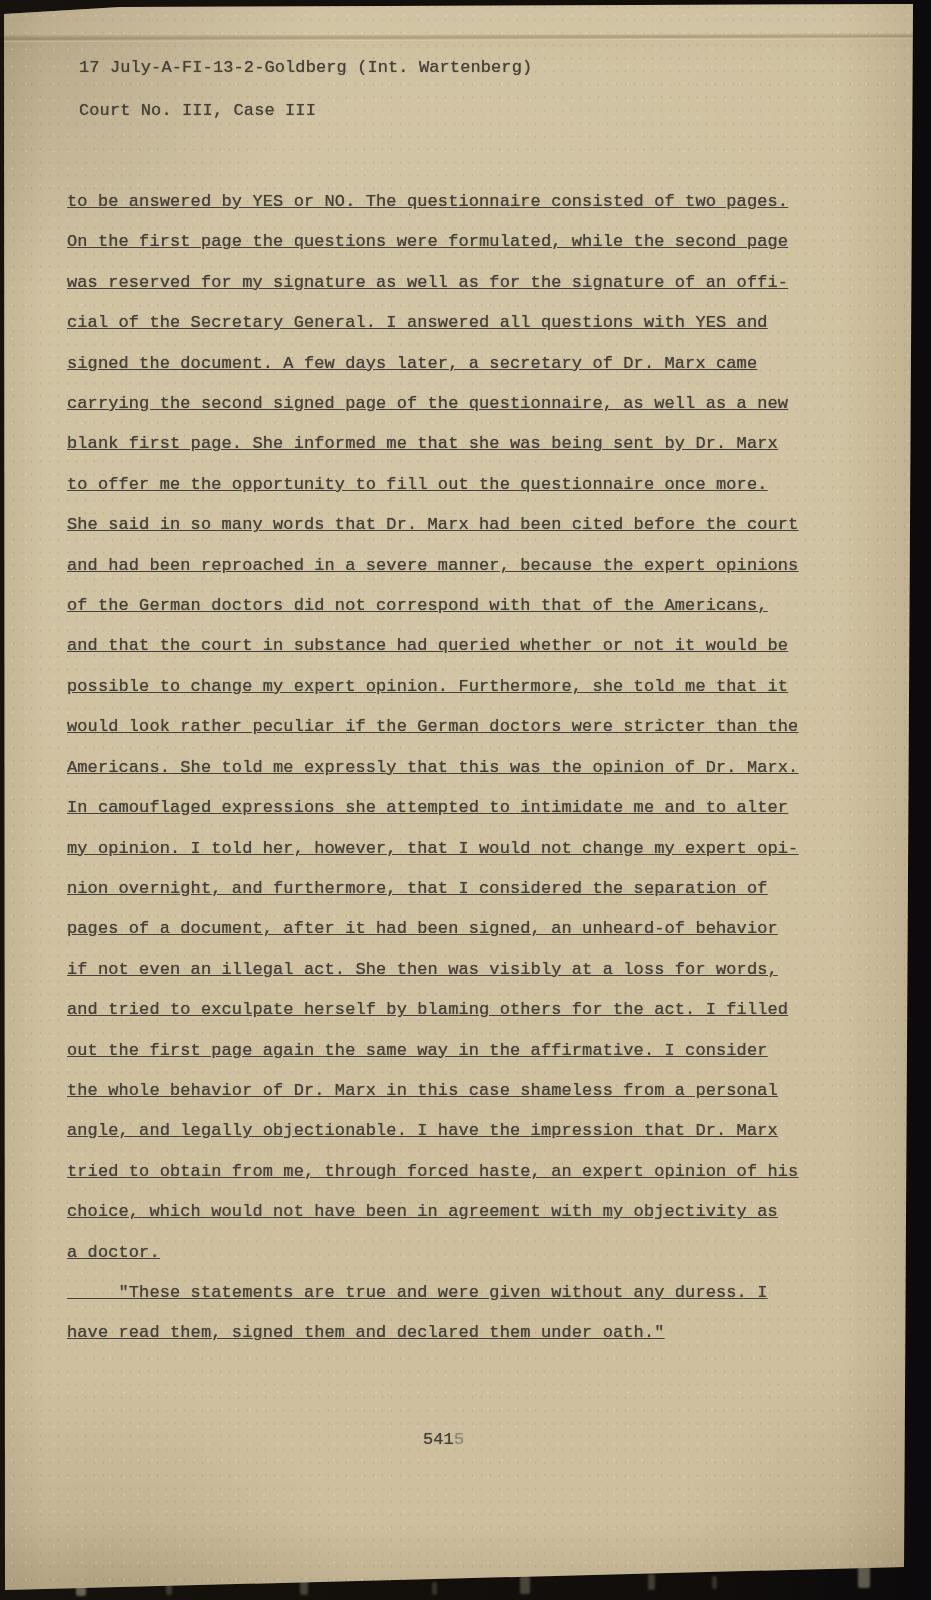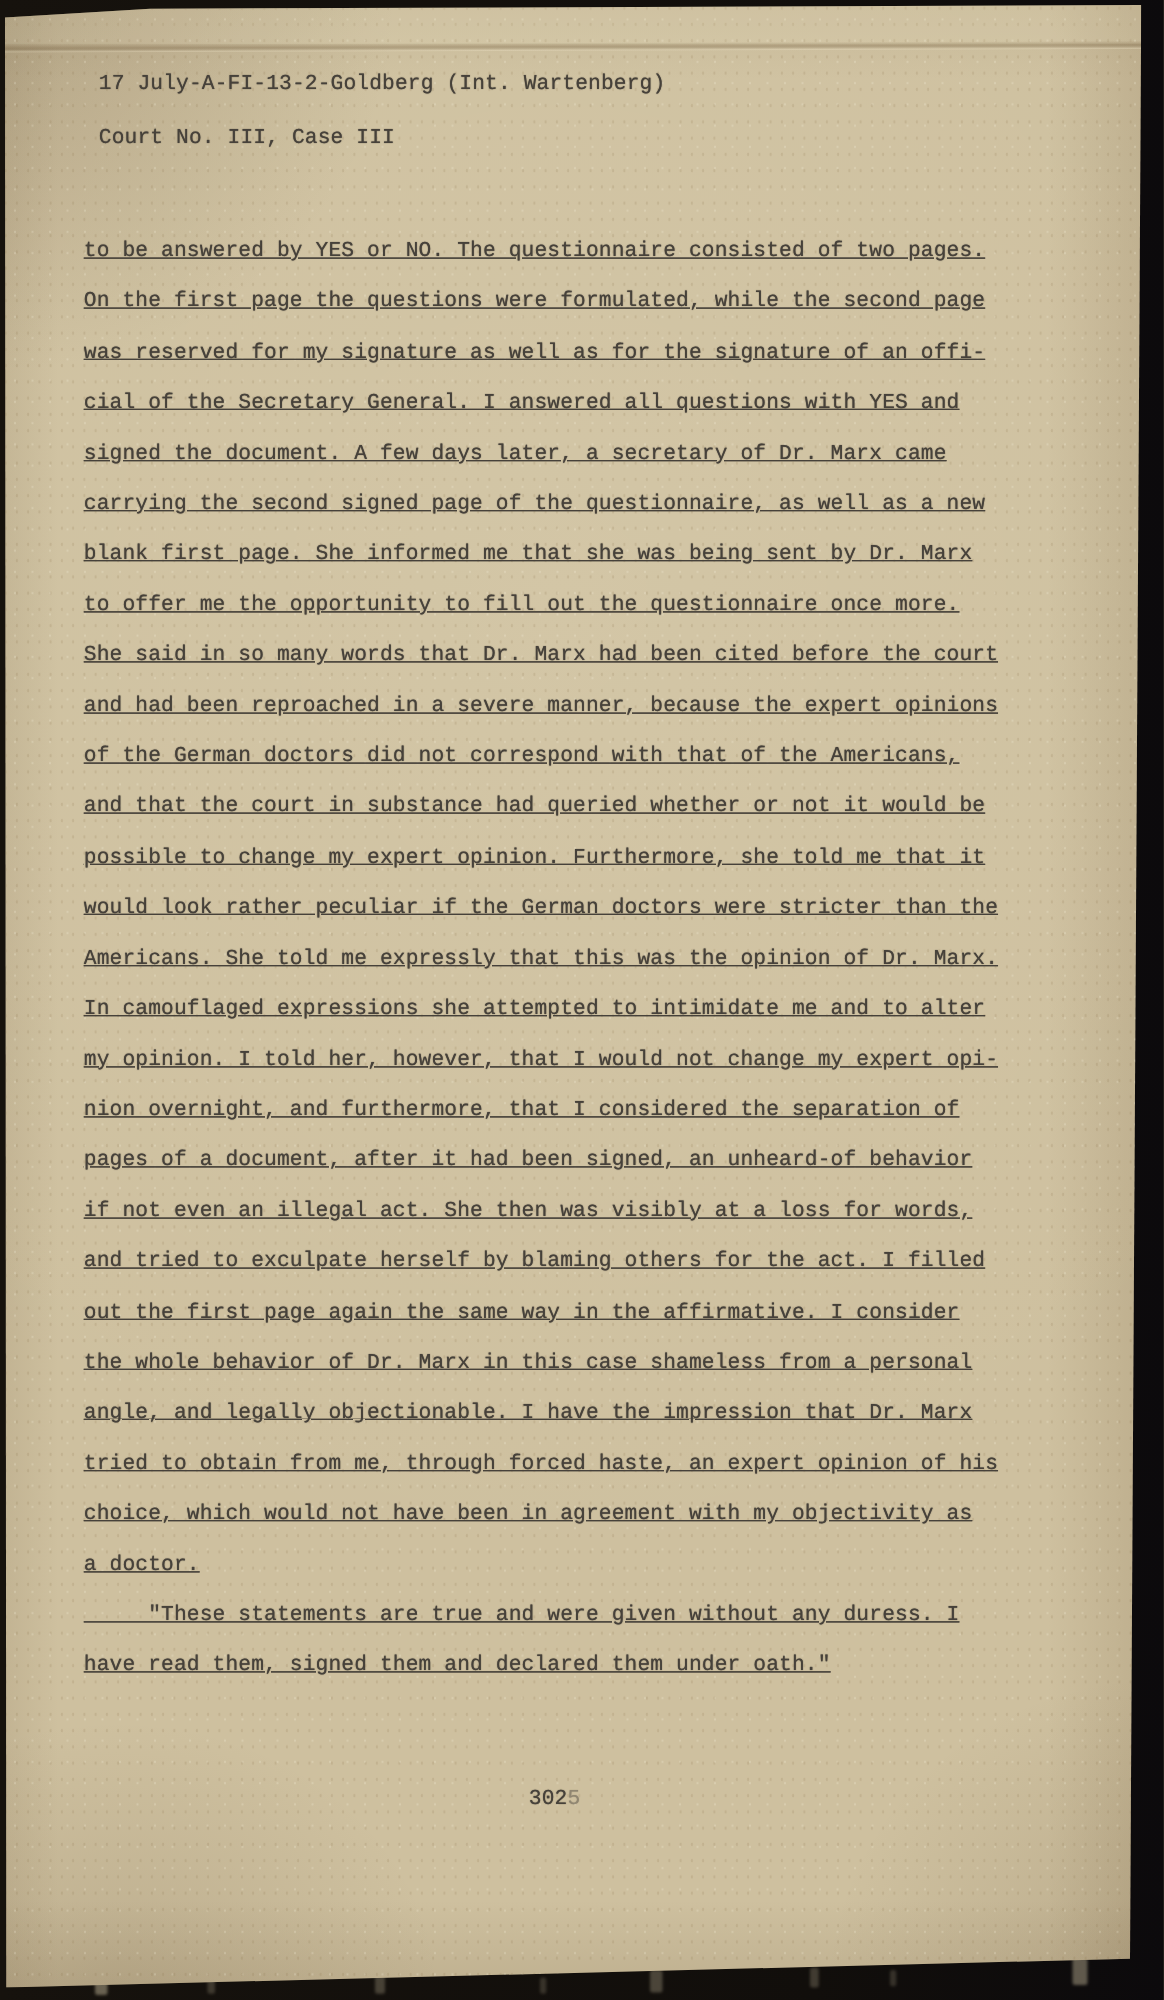--- a/index.html
+++ b/index.html
@@ -139,15 +139,15 @@
 and tried to exculpate herself by blaming others for the act. I filled
 out the first page again the same way in the affirmative. I consider
 the whole behavior of Dr. Marx in this case shameless from a personal
 angle, and legally objectionable. I have the impression that Dr. Marx
 tried to obtain from me, through forced haste, an expert opinion of his
 choice, which would not have been in agreement with my objectivity as
 a doctor.
      "These statements are true and were given without any duress. I
 have read them, signed them and declared them under oath."</div>
 
-    <div class="typed page-number"><span>302</span><span class="faded">5</span></div>
+    <div class="typed page-number"><span>541</span><span class="faded">5</span></div>
   </div>
 </div>
 
 </body></html>

